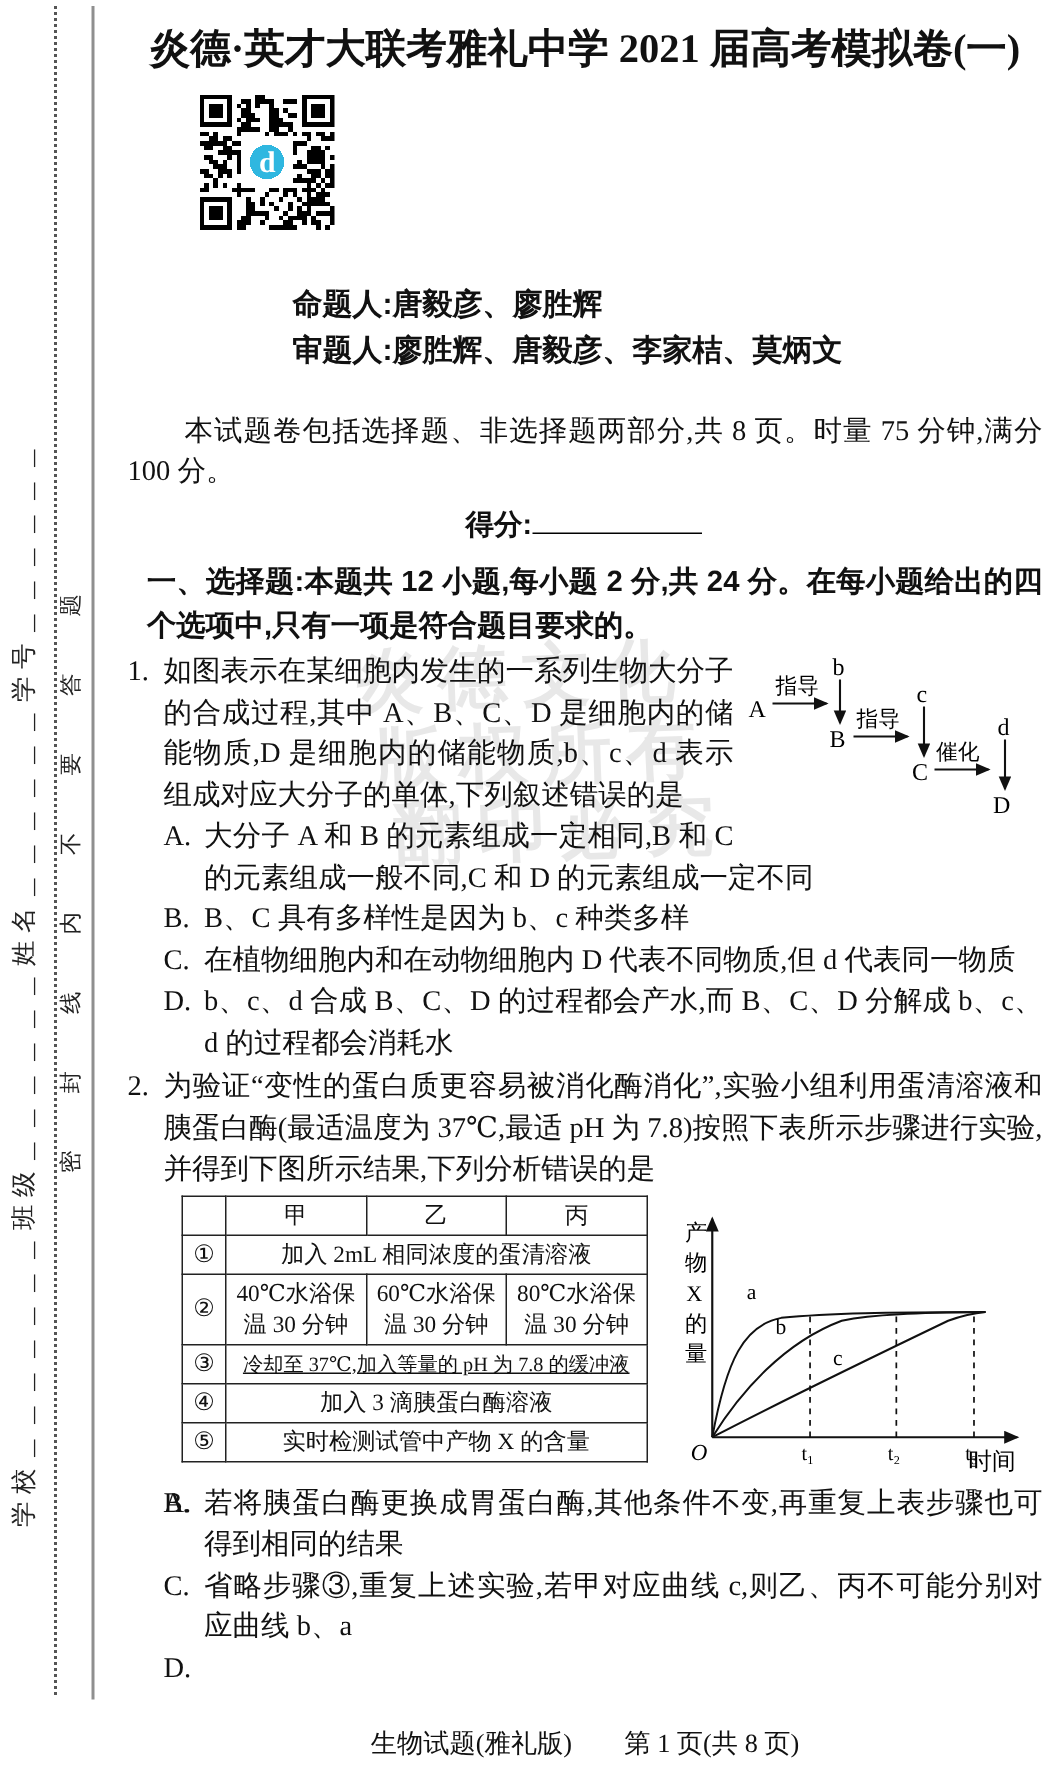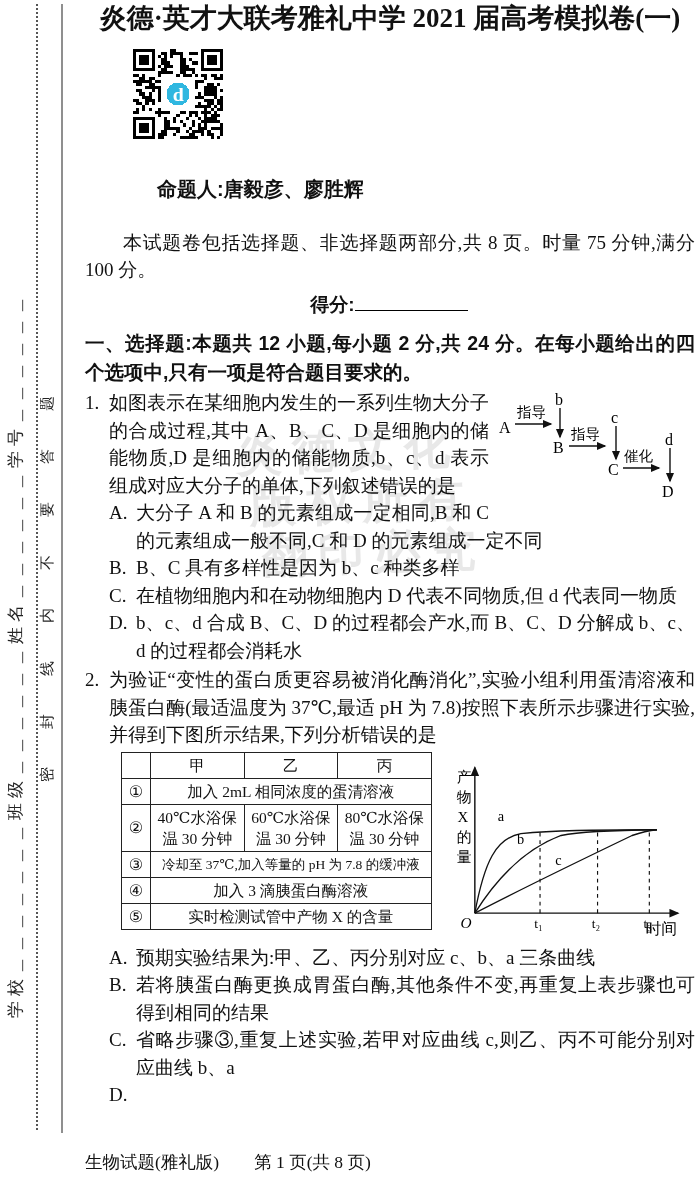--- a/index.html
+++ b/index.html
@@ -23,46 +23,46 @@
     font-size:15px;letter-spacing:38px;white-space:nowrap;color:#222;
   }
 
   
   .wm{position:absolute;z-index:0;font-size:46px;font-weight:bold;letter-spacing:10px;
       color:rgba(130,130,130,0.18);transform:rotate(-2deg);}
   .wm1{left:236px;top:420px;} .wm2{left:250px;top:472px;} .wm3{left:262px;top:522px;}
 
   
   .content{position:absolute;left:85px;top:0;width:610px;height:1190px;z-index:1;}
-  .header-title{text-align:center;font-size:27px;font-weight:bold;white-space:nowrap;}
+  .header-title{margin-top:14px;text-align:center;font-size:27px;font-weight:bold;white-space:nowrap;}
   .qr-row{position:relative;height:114px;margin-top:12px;}
   .qr{position:absolute;left:48px;top:0;width:90px;height:92px;}
   .subject-title{position:absolute;left:0;right:0;top:24px;text-align:center;font-size:40px;}
-  .people{margin:12px 0 0 72px;font-size:20px;line-height:31px;}
+  .people{margin:12px 0 0 110px;font-size:20px;line-height:31px;}
   .intro{margin-top:24px;font-size:19px;line-height:27px;text-indent:2em;text-align:justify;}
   .score-row{margin:9px 2px 11px 0;text-align:center;font-size:19px;}
   .score-blank{display:inline-block;width:113px;height:18px;border-bottom:1.6px solid #000;}
-  .section-title{font-size:19.5px;line-height:29px;text-align:justify;}
+  .section-title{font-size:19.5px;line-height:29px;text-align:justify;margin-left:13px;}
 
   .question{position:relative;font-size:19px;line-height:27.5px;text-align:justify;margin-top:2px;}
   .q-num{position:absolute;left:0;top:0;width:24px;}
   .q-body{margin-left:24px;}
   .q1-diagram{float:right;width:200px;height:112px;margin:2px 0 2px 6px;}
   .opt{position:relative;padding-left:27px;}
   .opt-label{position:absolute;left:0;top:0;}
 
   .q2-figures{display:flex;align-items:flex-start;margin:3px 0 4px;}
   table.exp{border-collapse:collapse;margin-left:12px;width:324px;text-align:center;
             font-size:15.5px;line-height:21px;}
   .exp td{border:1.5px solid #222;padding:2px 1px;}
   .exp .step{width:26px;font-size:16px;}
-  .exp .small{font-size:13.5px;}
+  .exp .small{font-size:13.5px;text-decoration:underline;}
   .graph{margin-left:16px;margin-top:2px;}
 
-  .footer{position:absolute;left:0;right:0;top:1150px;text-align:left;font-size:17.5px;}
+  .footer{position:absolute;left:0;right:0;top:1150px;text-align:center;font-size:17.5px;}
   svg text{font-family:"Liberation Serif","DejaVu Serif",serif;}
 </style>
 </head>
 <body>
 
 <div class="student-fields">学校＿＿＿＿＿＿＿班级＿＿＿＿＿＿姓名＿＿＿＿＿＿学号＿＿＿＿＿＿</div>
 <div class="rule-dotted"></div>
 <div class="seal-text">密封线内不要答题</div>
 <div class="rule-solid"></div>
 
@@ -344,20 +344,21 @@
           <rect x="2" y="24" width="3" height="3"></rect>
       </g>
       <rect x="9.7" y="9.7" width="9.6" height="9.6" rx="1.8" fill="#fff"></rect>
       <circle cx="14.5" cy="14.5" r="3.7" fill="#2fb7e0"></circle>
       <text x="14.55" y="16.7" font-size="6.4" text-anchor="middle" fill="#fff" font-weight="bold" font-family="'DejaVu Sans',sans-serif">d</text>
     </svg>
   </div>
 
   <div class="people">
     <div class="hei">命题人:唐毅彦、廖胜辉</div>
+    <div class="hei">审题人:廖胜辉、唐毅彦、李家桔、莫炳文</div>
   </div>
 
   <div class="intro">本试题卷包括选择题、非选择题两部分,共 8 页。时量 75 分钟,满分 100 分。</div>
 
   <div class="score-row">
     <span class="hei">得分:</span><span class="score-blank"></span>
   </div>
 
   <div class="section-title hei">一、选择题:本题共 12 小题,每小题 2 分,共 24 分。在每小题给出的四个选项中,只有一项是符合题目要求的。</div>
 
@@ -474,21 +475,20 @@
           <text x="72" y="90" font-size="15">b</text>
           <text x="112" y="112" font-size="15">c</text>
           <text x="90" y="178" font-size="14">t₁</text>
           <text x="150" y="178" font-size="14">t₂</text>
           <text x="204" y="178" font-size="14">t₃</text>
         </svg>
       </div>
 
       <div class="opt">
         <span class="opt-label">A.</span>
-        <span>预期实验结果为:甲、乙、丙分别对应 c、b、a 三条曲线</span>
       </div>
       <div class="opt">
         <span class="opt-label">B.</span>
         <span>若将胰蛋白酶更换成胃蛋白酶,其他条件不变,再重复上表步骤也可得到相同的结果</span>
       </div>
       <div class="opt">
         <span class="opt-label">C.</span>
         <span>省略步骤③,重复上述实验,若甲对应曲线 c,则乙、丙不可能分别对应曲线 b、a</span>
       </div>
       <div class="opt">

